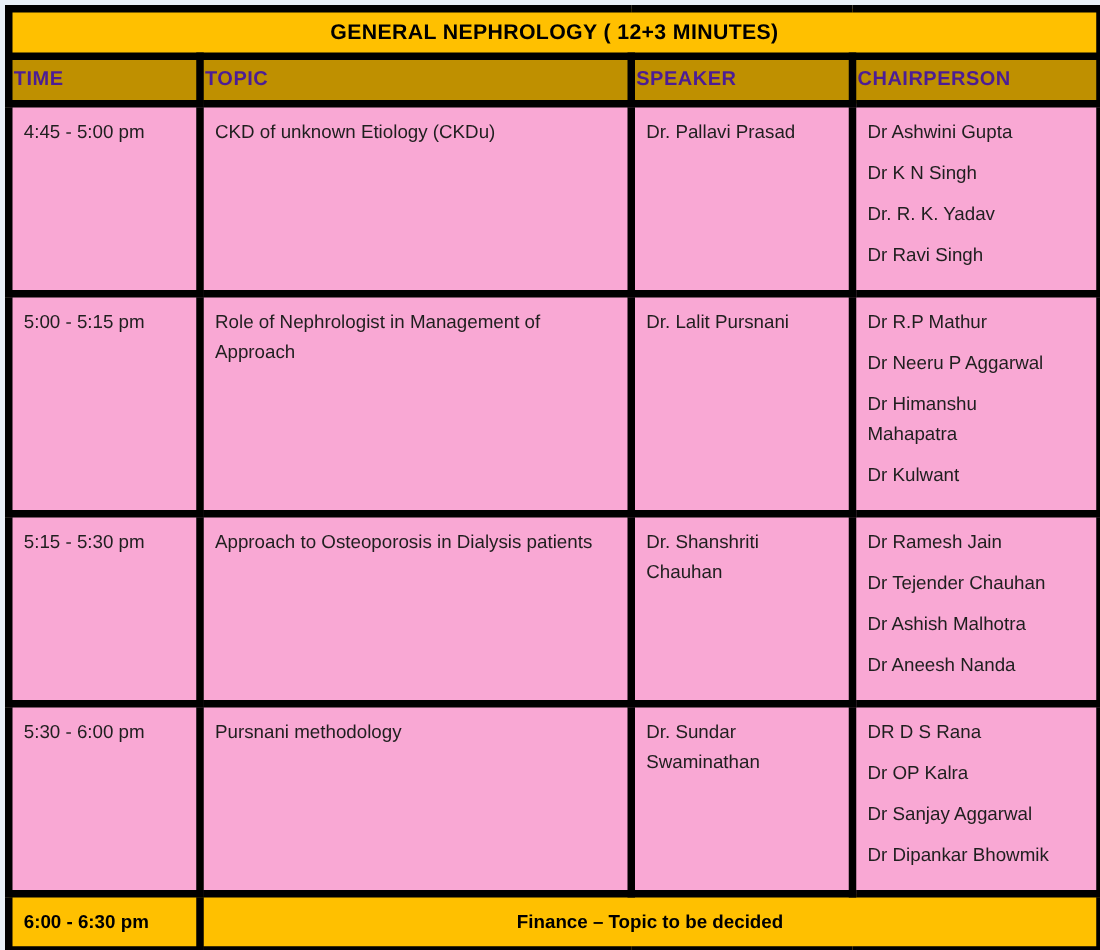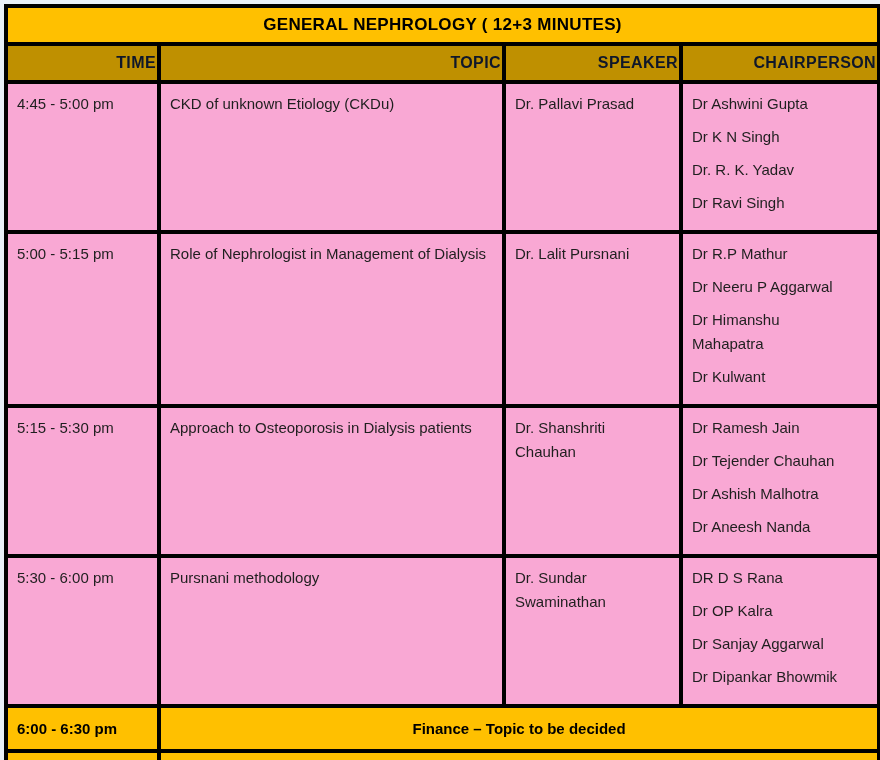--- a/index.html
+++ b/index.html
@@ -15,39 +15,39 @@
     width: 880px; height: 760px;
     padding: 4px 3px 9px 4px;
   }
   table.schedule {
     border-collapse: collapse;
     table-layout: fixed;
     width: 873px;
     border: 3px solid #000;
     background: #FFF2CC;
   }
-  th, td { border: 4px solid #000000; box-sizing: border-box; }
+  th, td { border: 6px solid #000000; box-sizing: border-box; }
 
   
   .title-cell {
     background: #FFC000;
     height: 38px;
     text-align: center;
     vertical-align: middle;
     font-size: 17px;
     font-weight: 700;
     letter-spacing: 0.3px;
     color: #000;
   }
   
   .head-cell {
     background: #BF9000;
-    color: #0f172a;
+    color: #4c1d95;
     height: 38px;
-    text-align: right;
+    text-align: left;
     vertical-align: middle;
     font-size: 16px;
     font-weight: 700;
     letter-spacing: 0.4px;
   }
   
   .body-row td {
     background: #f9a8d4;
     vertical-align: top;
     padding: 8px 6px 6px 9px;
@@ -105,21 +105,21 @@
         <td class="speaker-cell">Dr. Pallavi Prasad</td>
         <td class="chair-cell">
           <div class="chair-name">Dr Ashwini Gupta</div>
           <div class="chair-name">Dr K N Singh</div>
           <div class="chair-name">Dr. R. K. Yadav</div>
           <div class="chair-name">Dr Ravi Singh</div>
         </td>
       </tr>
       <tr class="body-row r2">
         <td class="time-cell">5:00 - 5:15 pm</td>
-        <td class="topic-cell">Role of Nephrologist in Management of Dialysis</td>
+        <td class="topic-cell">Role of Nephrologist in Management of Approach</td>
         <td class="speaker-cell">Dr. Lalit Pursnani</td>
         <td class="chair-cell">
           <div class="chair-name">Dr R.P Mathur</div>
           <div class="chair-name">Dr Neeru P Aggarwal</div>
           <div class="chair-name">Dr Himanshu Mahapatra</div>
           <div class="chair-name">Dr Kulwant</div>
         </td>
       </tr>
       <tr class="body-row r3">
         <td class="time-cell">5:15 - 5:30 pm</td>

